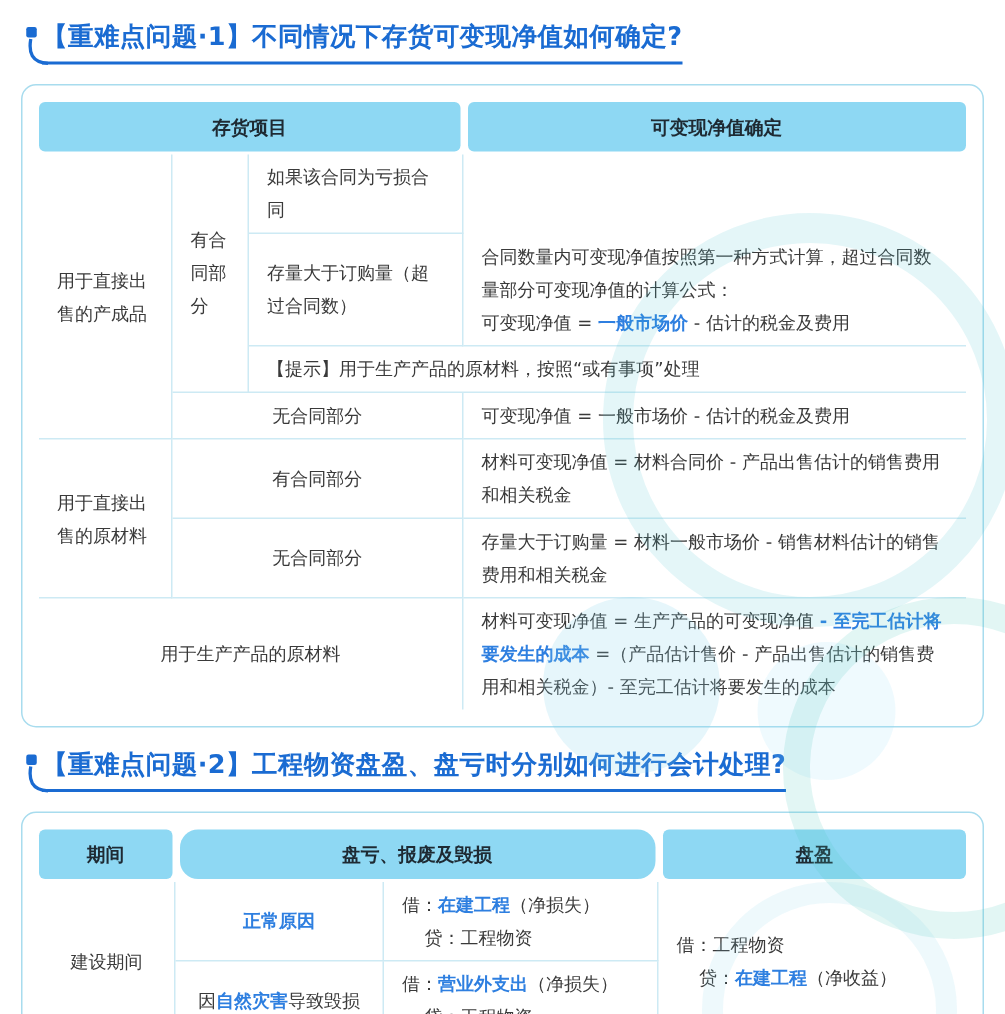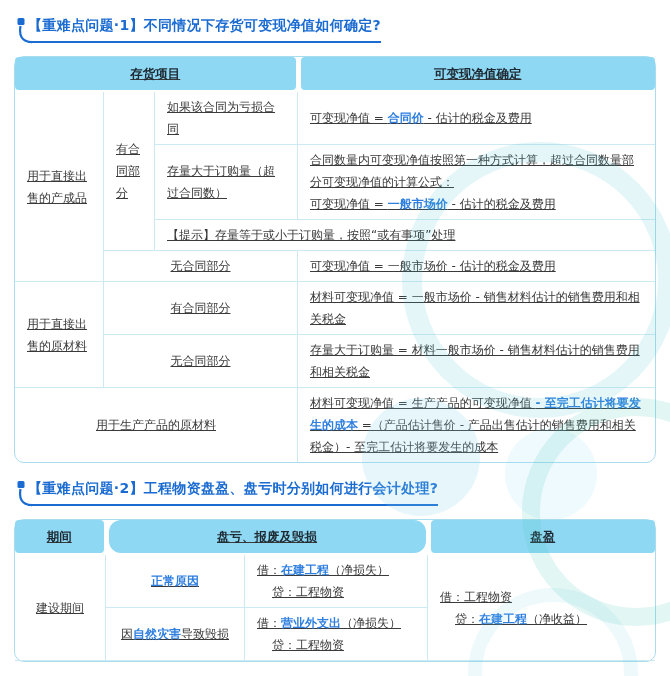--- a/index.html
+++ b/index.html
@@ -22,34 +22,34 @@
   }
   .page{position:relative;padding:13px 14px;z-index:1;}
 
   
   .sec-title{
     display:flex;align-items:flex-start;
     margin:2px 0 10px 0;
   }
   .hook{flex:0 0 auto;margin-right:-4px;margin-top:1px;}
   .sec-title .txt{
-    font-size:14px;font-weight:bold;color:var(--title-blue);
+    font-size:17px;font-weight:bold;color:var(--title-blue);
     letter-spacing:.3px;
     border-bottom:2px solid var(--title-blue);
     padding-bottom:6px;line-height:20px;
   }
 
   
   .panel{
     border:1.5px solid var(--panel-border);
     border-radius:10px;
     background:rgba(255,255,255,.55);
+    padding:11px;
     margin-bottom:15px;
     position:relative;
-    text-decoration:underline;
   }
 
   
   .grid{display:grid;font-size:12px;line-height:22px;}
   .t1{grid-template-columns:89px 51px 143px 1fr;}
   .t2{grid-template-columns:91px 139px 183px 1fr;}
 
   .th{
     background:var(--header-bg);
     border-radius:4px;
@@ -98,38 +98,35 @@
     <div class="grid t1">
 
       <div class="th gap-r" style="grid-column:1/4;grid-row:1;">存货项目</div>
       <div class="th gap-l" style="grid-column:4/5;grid-row:1;">可变现净值确定</div>
 
       <div class="td c br bb" style="grid-column:1;grid-row:2/6;">用于直接出售的产成品</div>
 
       <div class="td c br bb" style="grid-column:2;grid-row:2/5;">有合同部分</div>
 
       <div class="td l br bb" style="grid-column:3;grid-row:2;">如果该合同为亏损合同</div>
-      <div class="td l bb" style="grid-column:4;grid-row:2;">
-        <div><span>可变现净值 = </span><span class="acc">合同价</span><span> - 估计的税金及费用</span></div>
-      </div>
 
       <div class="td l br bb" style="grid-column:3;grid-row:3;">存量大于订购量（超过合同数）</div>
       <div class="td l bb" style="grid-column:4;grid-row:3;">
         <div>合同数量内可变现净值按照第一种方式计算，超过合同数量部分可变现净值的计算公式：</div>
         <div><span>可变现净值 = </span><span class="acc">一般市场价</span><span> - 估计的税金及费用</span></div>
       </div>
 
-      <div class="td l bb" style="grid-column:3/5;grid-row:4;">【提示】存量等于或小于订购量，按照“或有事项”处理</div>
+      <div class="td l bb" style="grid-column:3/5;grid-row:4;">【提示】用于生产产品的原材料，按照“或有事项”处理</div>
 
       <div class="td c br bb" style="grid-column:2/4;grid-row:5;">无合同部分</div>
       <div class="td l bb" style="grid-column:4;grid-row:5;">可变现净值 = 一般市场价 - 估计的税金及费用</div>
 
       <div class="td c br bb" style="grid-column:1;grid-row:6/8;">用于直接出售的原材料</div>
       <div class="td c br bb" style="grid-column:2/4;grid-row:6;">有合同部分</div>
-      <div class="td l bb" style="grid-column:4;grid-row:6;">材料可变现净值 = 一般市场价 - 销售材料估计的销售费用和相关税金</div>
+      <div class="td l bb" style="grid-column:4;grid-row:6;">材料可变现净值 = 材料合同价 - 产品出售估计的销售费用和相关税金</div>
 
       <div class="td c br bb" style="grid-column:2/4;grid-row:7;">无合同部分</div>
       <div class="td l bb" style="grid-column:4;grid-row:7;">存量大于订购量 = 材料一般市场价 - 销售材料估计的销售费用和相关税金</div>
 
       <div class="td c br" style="grid-column:1/4;grid-row:8;">用于生产产品的原材料</div>
       <div class="td l" style="grid-column:4;grid-row:8;">
         <div><span>材料可变现净值 = 生产产品的可变现净值 </span><span class="acc">- 至完工估计将要发生的成本</span><span> =（产品估计售价 - 产品出售估计的销售费用和相关税金）- 至完工估计将要发生的成本</span></div>
       </div>
     </div>
   </div>

